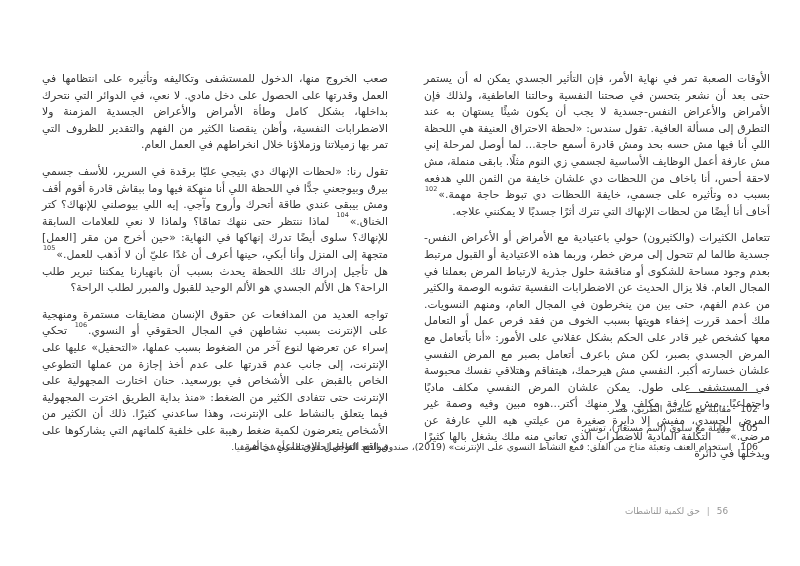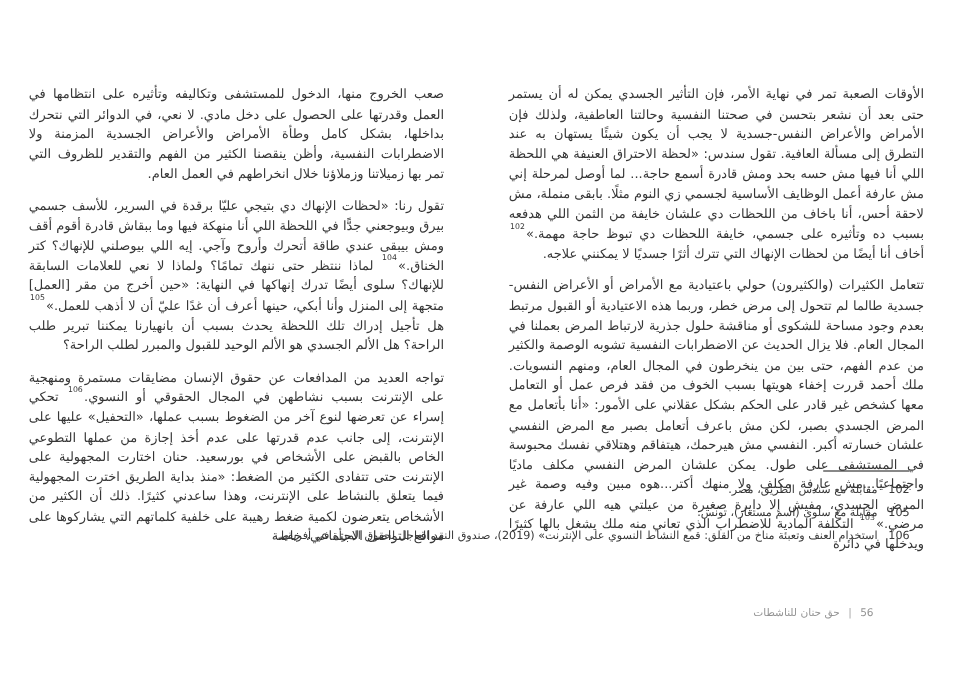--- a/index.html
+++ b/index.html
@@ -19,21 +19,21 @@
   }
   .col {
     position: absolute;
     top: 71px;
     width: 346px;
     font-size: 10.8px;
     line-height: 16.6px;
     text-align: justify;
   }
   .col-right { right: 30px; }
-  .col-left  { left: 24px;  }
+  .col-left  { left: 42px;  }
   .col p { margin: 0 0 10px 0; }
   .col p:last-child { margin-bottom: 16px; }
   sup {
     font-size: 0.6em;
     line-height: 0;
     position: relative;
     top: -0.45em;
     margin: 0 1px;
   }
   .footnotes {
@@ -94,16 +94,16 @@
     </div>
     <div class="fn">
       <span class="fn-num">105</span><span class="fn-text">مقابلة مع سلوى (اسم مستعار)، تونس.</span>
     </div>
     <div class="fn">
       <span class="fn-num">106</span><span class="fn-text">استخدام العنف وتعبئة مناخ من القلق: قمع النشاط النسوي على الإنترنت» (2019)، صندوق النقد العاجل لحقوق المرأة في أفريقيا.</span>
     </div>
   </div>
 
   <div class="footer">
-    <span>56</span><span class="sep">|</span><span>حق حنان للناشطات</span>
+    <span>56</span><span class="sep">|</span><span>حق لكمية للناشطات</span>
   </div>
 
 </div>
 
 </body></html>

